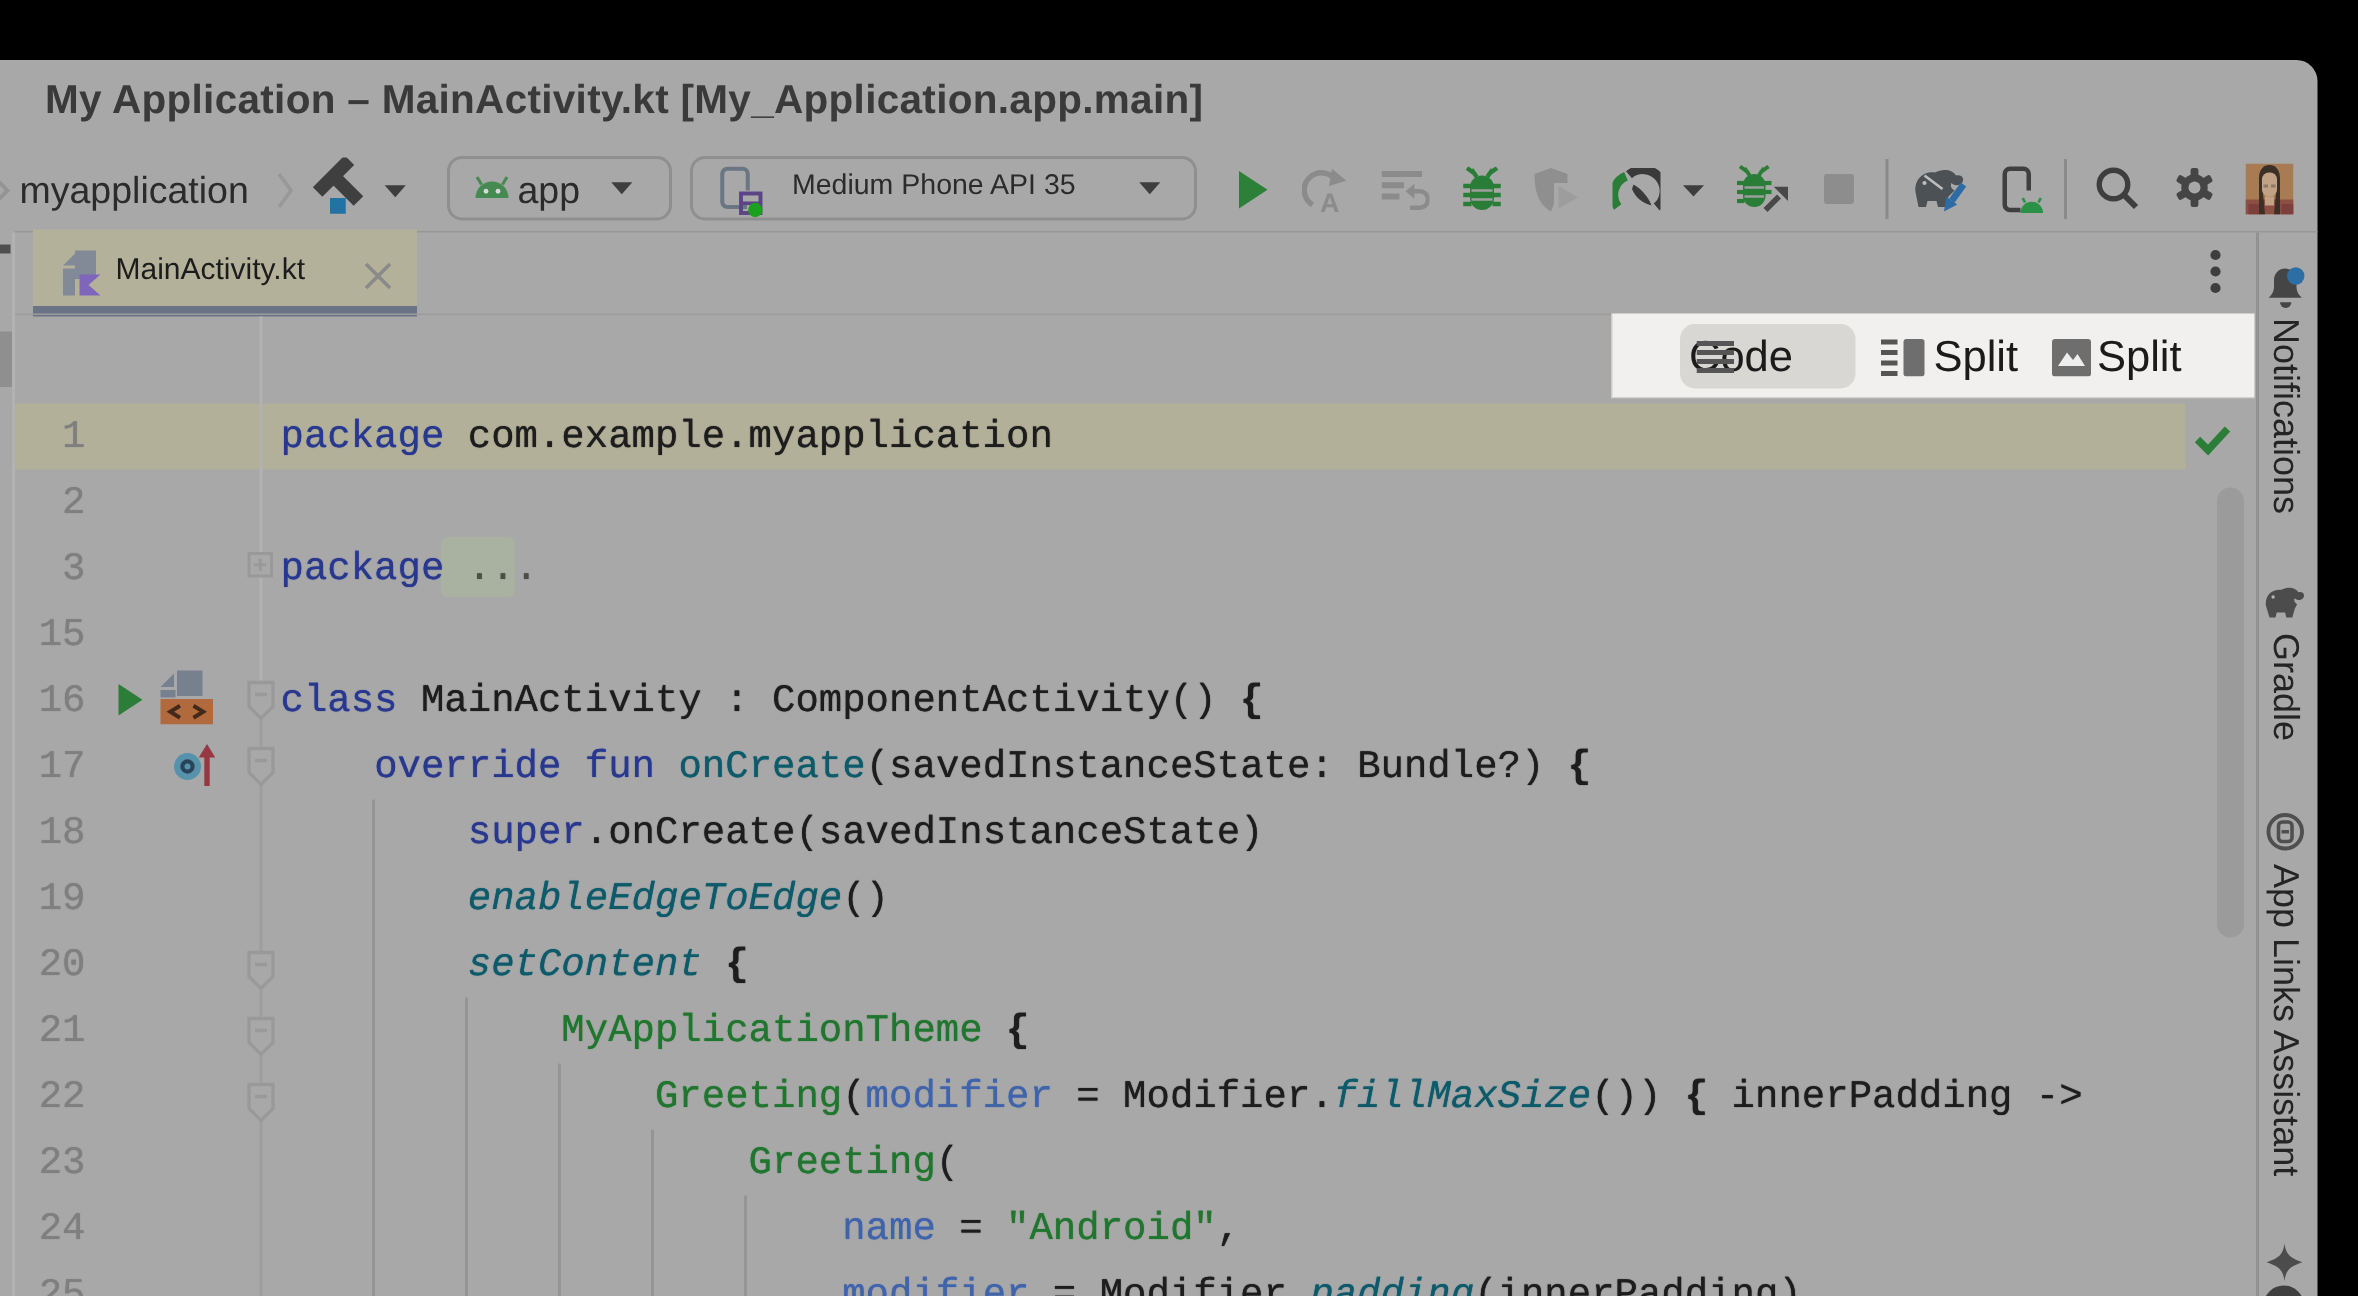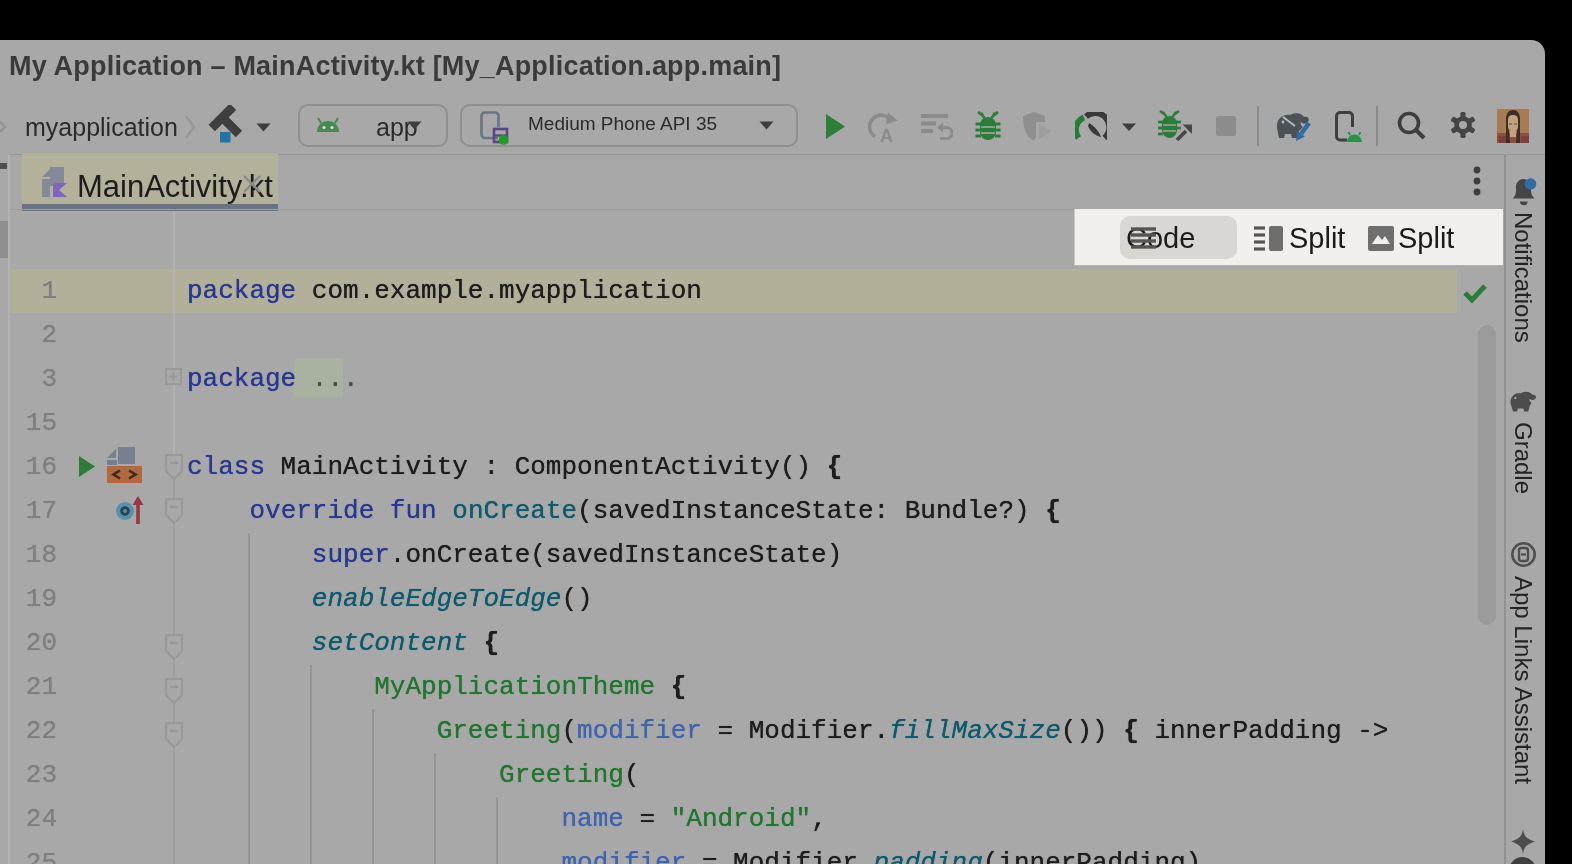--- a/index.html
+++ b/index.html
@@ -1,21 +1,21 @@
 <!DOCTYPE html>
 <html><head>
 <meta charset="utf-8">
 <style>
   html,body{margin:0;padding:0;}
   body{width:1572px;height:864px;background:#000;overflow:hidden;position:relative;
        font-family:"Liberation Sans",sans-serif;}
   .abs{position:absolute;}
   #win{position:absolute;left:0;top:40px;width:1545px;height:824px;background:#a8a8a8;
        border-top-right-radius:14px;}
-  #title{position:absolute;left:9px;top:51px;font-size:27px;font-weight:bold;color:#3a3a3a;
+  #title{position:absolute;left:30px;top:51px;font-size:27px;font-weight:bold;color:#3a3a3a;
          letter-spacing:0.2px;}
   .pill{position:absolute;top:104px;height:43px;border:2px solid #8f8f8f;border-radius:10px;
         box-sizing:border-box;}
   .tbtxt{position:absolute;font-size:25px;color:#2b2b2b;top:113px;}
   #tab{position:absolute;left:22px;top:153px;width:256px;height:51px;background:#b4b19a;}
   #tabu{position:absolute;left:22px;top:204px;width:256px;height:7px;background:#6b7486;}
   #panel{position:absolute;left:1074px;top:209px;width:429px;height:57px;background:#f1f0ee;
          border-left:1px solid rgba(0,0,0,0.15);border-bottom:1px solid rgba(0,0,0,0.25);box-sizing:border-box;}
   #chip{position:absolute;left:1120px;top:216px;width:117px;height:43px;background:#d8d7d4;border-radius:10px;}
   .ptxt{position:absolute;top:222px;font-size:29px;color:#1b1b1b;}
@@ -37,21 +37,21 @@
   #thumb{position:absolute;left:1478px;top:325px;width:18px;height:300px;background:#9b9b9b;border-radius:9px;}
 </style>
 </head>
 <body>
 <div id="win"></div>
 <div id="title">My Application – MainActivity.kt [My_Application.app.main]</div>
 
 <svg class="abs" style="left:0px;top:115px;" width="7" height="24" viewBox="0 0 7 24">
   <path d="M-5 2 L5 12 L-5 22" stroke="#949494" stroke-width="2.6" fill="none"></path>
 </svg>
-<div class="tbtxt" style="left:25px;">myapplication</div>
+<div class="tbtxt" style="left:13px;">myapplication</div>
 <svg class="abs" style="left:183px;top:113px;" width="14" height="28" viewBox="0 0 14 28">
   <path d="M3 3 L11 14 L3 25" stroke="#989898" stroke-width="2.5" fill="none"></path>
 </svg>
 <svg class="abs" style="left:206px;top:105px;" width="36" height="40" viewBox="0 0 36 40">
   <g transform="rotate(-45 16 12)" fill="#3f3f3f">
     <rect x="1" y="8" width="30" height="9"></rect>
     <rect x="11.5" y="15" width="9" height="21"></rect>
   </g>
   <rect x="14" y="27" width="10.5" height="10.5" fill="#2272a3"></rect>
 </svg>
@@ -61,21 +61,21 @@
 <div class="pill" style="left:298px;width:150px;"></div>
 <svg class="abs" style="left:313px;top:113px;" width="30" height="26" viewBox="0 0 30 26">
   <g fill="#458a50">
     <path d="M4 19 a11 11 0 0 1 22 0 Z"></path>
     <line x1="8" y1="10" x2="5" y2="5" stroke="#458a50" stroke-width="2"></line>
     <line x1="22" y1="10" x2="25" y2="5" stroke="#458a50" stroke-width="2"></line>
   </g>
   <circle cx="11" cy="14.5" r="1.6" fill="#d8d8d8"></circle>
   <circle cx="19" cy="14.5" r="1.6" fill="#d8d8d8"></circle>
 </svg>
-<div class="tbtxt" style="left:376px;">app</div>
+<div class="tbtxt" style="left:345px;">app</div>
 <svg class="abs" style="left:406px;top:120px;" width="17" height="11" viewBox="0 0 17 11">
   <path d="M1.5 1.5 L15.5 1.5 L8.5 9.5 Z" fill="#3e3e3e"></path>
 </svg>
 <div class="pill" style="left:460px;width:338px;"></div>
 <svg class="abs" style="left:478px;top:108px;" width="32" height="38" viewBox="0 0 32 38">
   <path d="M20 30 L7 30 a3.5 3.5 0 0 1 -3.5 -3.5 L3.5 8 a3.5 3.5 0 0 1 3.5 -3.5 L17 4.5 a3.5 3.5 0 0 1 3.5 3.5 L20.5 19" fill="none" stroke="#6b7684" stroke-width="2.7"></path>
   <rect x="16" y="21" width="13" height="13" fill="none" stroke="#5c4585" stroke-width="2.6"></rect>
   <line x1="17" y1="27.5" x2="28" y2="27.5" stroke="#5c4585" stroke-width="2.4"></line>
   <circle cx="25.5" cy="32" r="4.8" fill="#1ca11f"></circle>
 </svg>
@@ -194,21 +194,21 @@
 <div id="tab"></div>
 <div id="tabu"></div>
 <svg class="abs" style="left:42px;top:166px;" width="27" height="32" viewBox="0 0 27 32">
   <g fill="#828a98">
     <polygon points="0,11 9,2 9,11"></polygon>
     <rect x="8" y="1" width="14" height="19"></rect>
     <rect x="0" y="13" width="8" height="18"></rect>
   </g>
   <polygon points="11,17 25,17 17,24 25,31 11,31" fill="#7f66bb"></polygon>
 </svg>
-<div class="abs" style="left:77px;top:169px;font-size:31px;color:#1c1c1c;">MainActivity.kt</div>
+<div class="abs" style="left:77px;top:169px;font-size:20px;color:#1c1c1c;">MainActivity.kt</div>
 <svg class="abs" style="left:242px;top:174px;" width="20" height="20" viewBox="0 0 20 20">
   <path d="M2 2 L18 18 M18 2 L2 18" stroke="#8a8a8a" stroke-width="2.4"></path>
 </svg>
 <svg class="abs" style="left:1471px;top:165px;" width="12" height="32" viewBox="0 0 12 32">
   <g fill="#3e3e3e">
     <circle cx="6" cy="5" r="3.4"></circle>
       <circle cx="6" cy="16" r="3.4"></circle>
       <circle cx="6" cy="27" r="3.4"></circle>
   </g>
 </svg>

